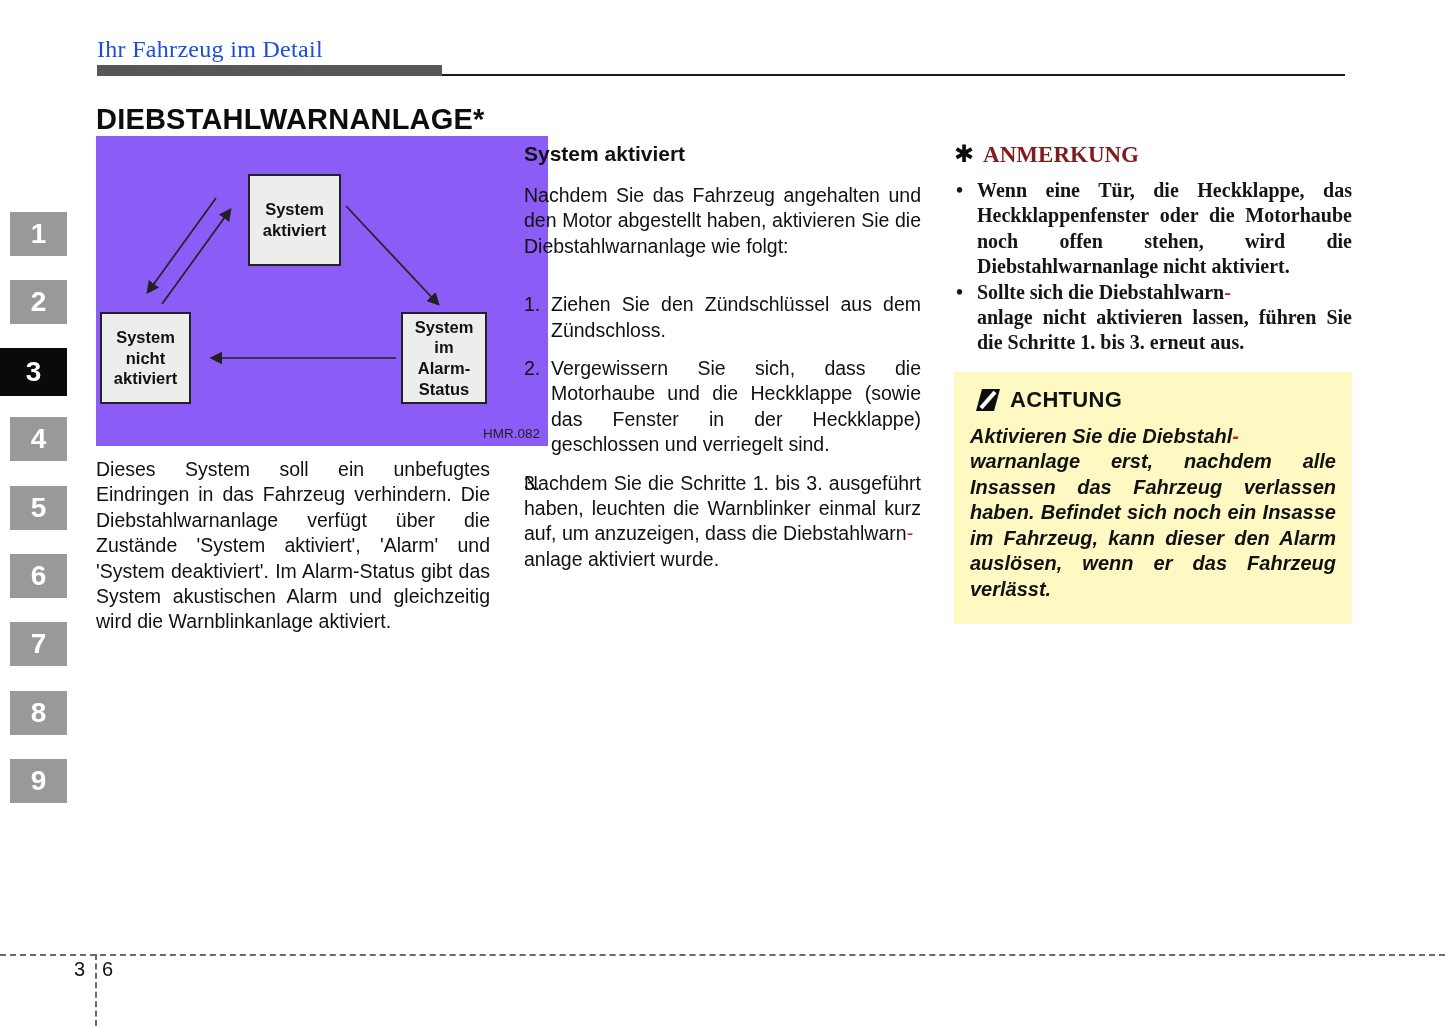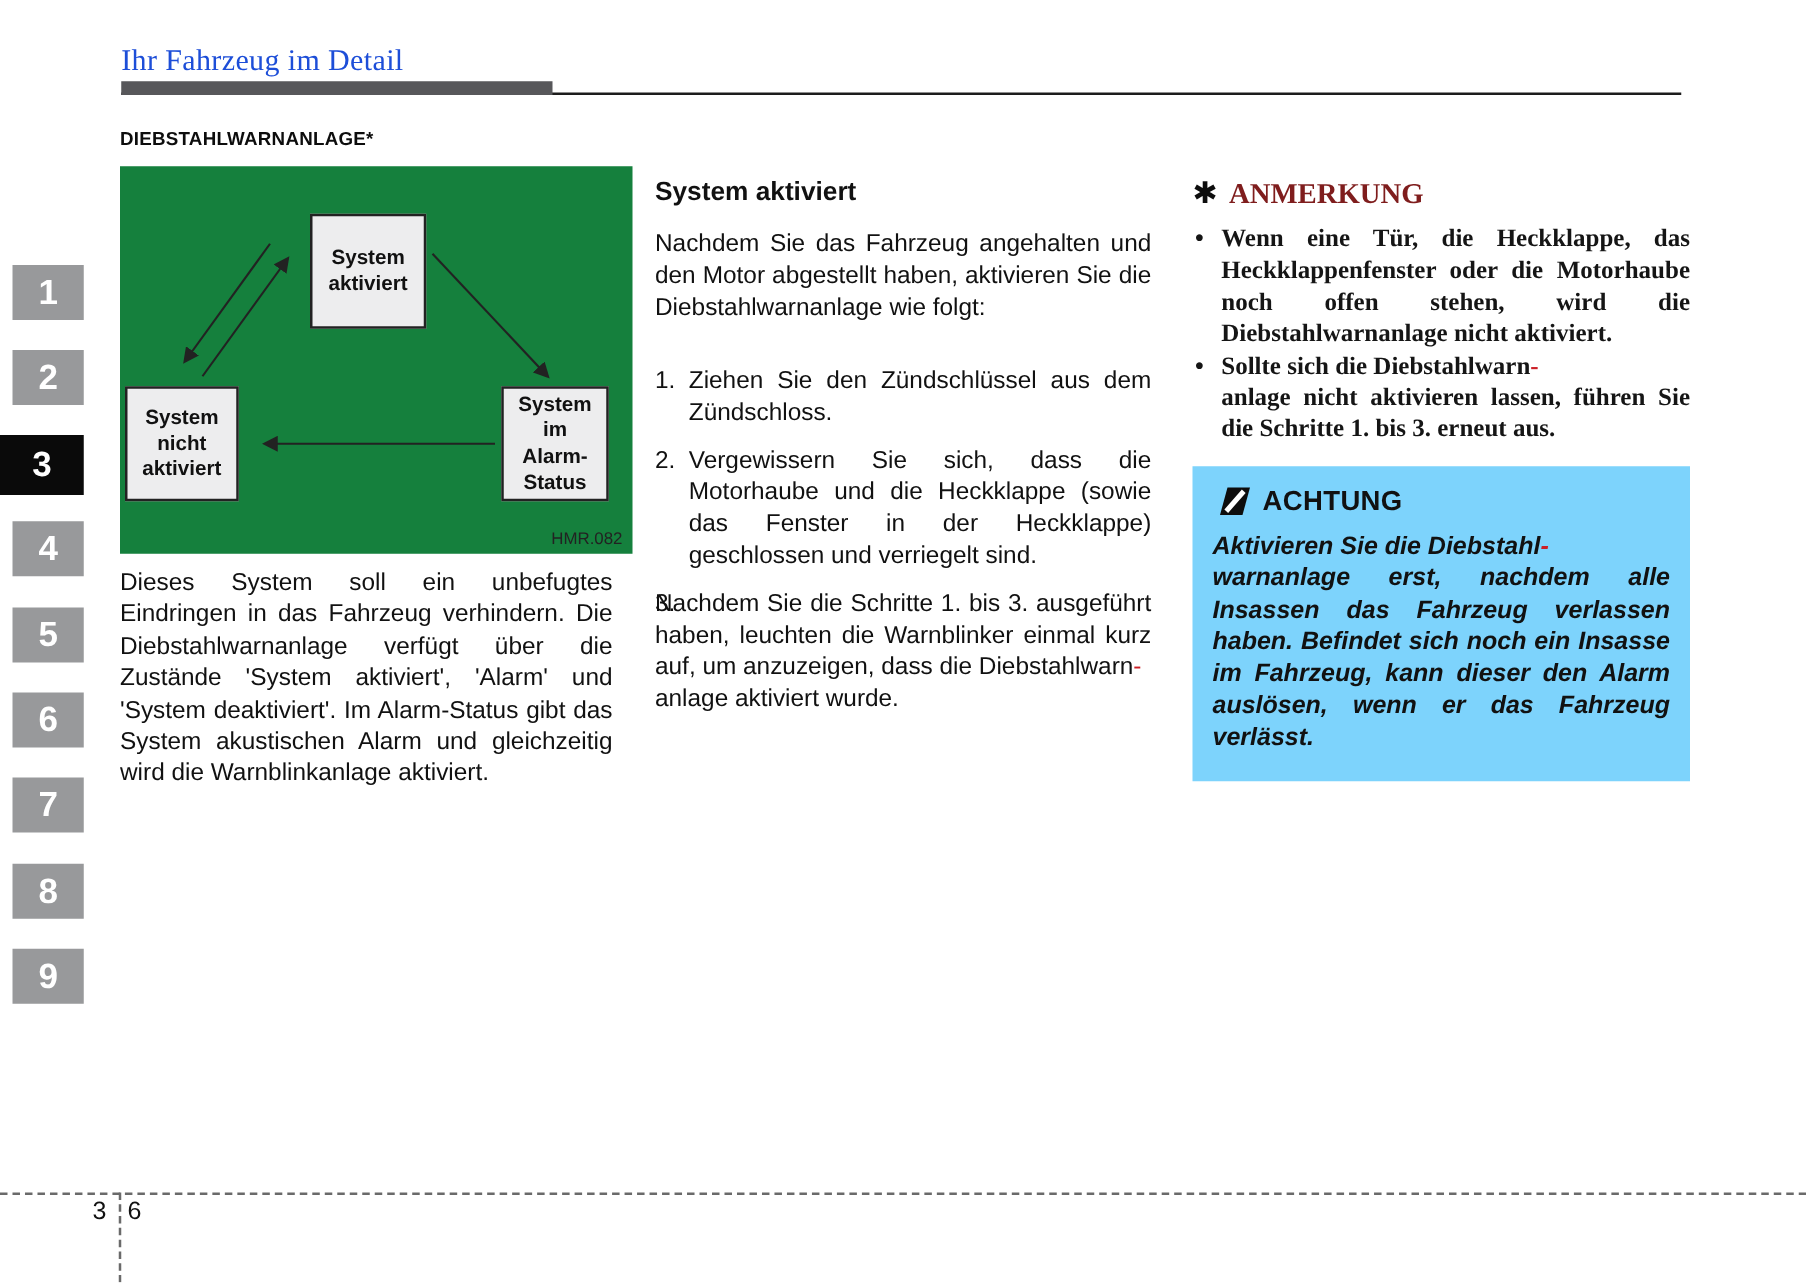--- a/index.html
+++ b/index.html
@@ -35,22 +35,22 @@
   .col { position: absolute; }
   .col-left  { left: 96px;  top: 103px; width: 394px; }
   .col-mid   { left: 524px; top: 142px; width: 397px; }
   .col-right { left: 954px; top: 140px; width: 398px; }
 
   .body { font-size: 19.5px; line-height: 25.4px; margin: 0; }
   .just { text-align: justify; }
   .red { color: #cc2027; }
 
   
-  .main-title { margin: 0; font-size: 15px; font-weight: 700; letter-spacing: 0.2px; color: #0d0d0d; }
-  .diagram { position: relative; margin-top: 13px; width: 410px; height: 310px; background: #15803d; }
+  .main-title { margin: 0; font-size: 29px; font-weight: 700; letter-spacing: 0.2px; color: #0d0d0d; }
+  .diagram { position: relative; width: 452px; height: 310px; background: #8b5cf6; }
   .diagram svg.arrows { position: absolute; left: 0; top: 0; }
   .dbox {
     position: absolute; background: #ededee; border: 2px solid #222;
     display: flex; align-items: center; justify-content: center;
     text-align: center; font-weight: 700; font-size: 16.5px; line-height: 1.25;
     box-sizing: border-box;
   }
   .dbox span { white-space: pre-line; }
   .dbox-top   { left: 152px; top: 38px;  width: 93px; height: 92px; }
   .dbox-left  { left: 4px;   top: 176px; width: 91px; height: 92px; }
@@ -69,21 +69,21 @@
   
   .note-heading { display: flex; align-items: baseline; margin: 0 0 10px 0; }
   .note-symbol { font-size: 24px; margin-right: 9px; color: #0d0d0d; }
   .note-title { font-family: "Liberation Serif", serif; font-size: 23px; font-weight: 700; color: #7f1d1d; }
   .note-item {
     position: relative; padding-left: 23px;
     font-family: "Liberation Serif", serif; font-weight: 700;
     font-size: 20px; line-height: 25.4px; text-align: justify; color: #151515;
   }
   .note-bullet { position: absolute; left: 2px; top: 0; }
-  .caution-box { margin-top: 16px; background: #7dd3fc; padding: 15px 16px 22px 16px; box-sizing: border-box; width: 398px; }
+  .caution-box { margin-top: 16px; background: #fef9c3; padding: 15px 16px 22px 16px; box-sizing: border-box; width: 398px; }
   .caution-heading { display: flex; align-items: center; margin-bottom: 11px; }
   .caution-icon { display: inline-flex; margin-right: 10px; }
   .caution-title { font-size: 22px; font-weight: 700; letter-spacing: 0.3px; }
   .caution-body { font-size: 20px; font-weight: 700; font-style: italic; line-height: 25.5px; text-align: justify; margin: 0; }
 
   
   .footer-dash { position: absolute; left: 0; top: 954px; width: 1445px; border-top: 2px dashed #6a6a6a; }
   .footer-vline { position: absolute; left: 95px; top: 954px; height: 72px; border-left: 2px dashed #6a6a6a; }
   .pagenum { position: absolute; top: 958px; font-size: 20px; color: #111; }
   .pagenum.ch { left: 74px; }

